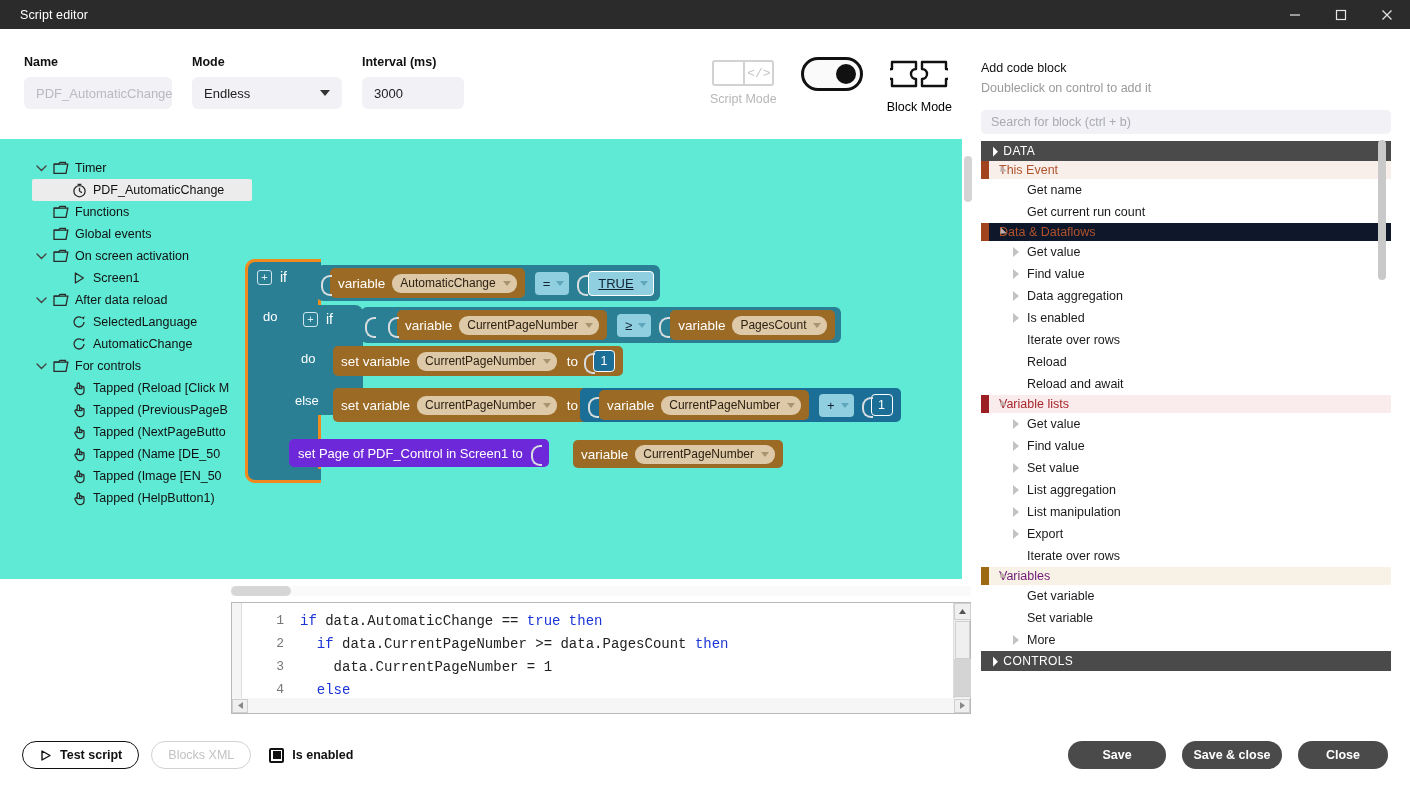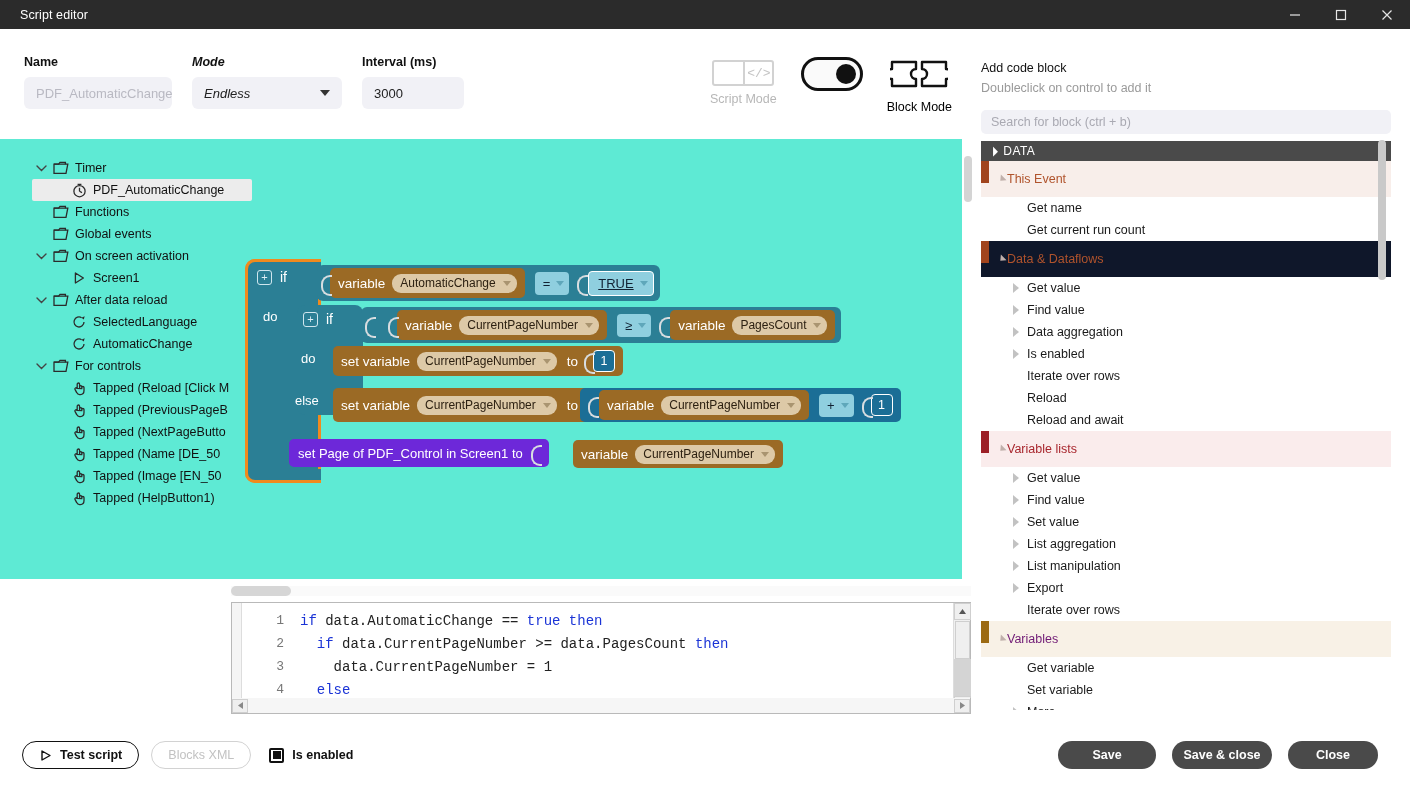--- a/index.html
+++ b/index.html
@@ -37,21 +37,21 @@
     display: flex; align-items: center; padding: 0 12px;
     font-size: 13px; color: #222;
   }
   .input-pill.placeholder { color: #b9b9c2; }
   .input-pill.select { justify-content: space-between; }
   .chev {
     width: 0; height: 0; border-left: 5px solid transparent; border-right: 5px solid transparent;
     border-top: 6px solid #333;
   }
   #f-name { left: 24px; top: 26px; width: 148px; }
-  #f-mode { left: 192px; top: 26px; width: 150px; font-style: italic; }
+  #f-mode { left: 192px; top: 26px; width: 150px; }
   #f-interval { left: 362px; top: 26px; width: 102px; }
 
   
   .modecluster { position: absolute; left: 710px; top: 60px; display: flex; align-items: flex-start; }
   .modeitem { display: flex; flex-direction: column; align-items: center; }
   .modeitem .mlabel { font-size: 12.5px; margin-top: 6px; }
   .mlabel.dim { color: #b7b7b7; }
   .mlabel.on { color: #000; }
   .icon-script {
     width: 62px; height: 26px; border: 2px solid #d2d2d2; border-radius: 3px;
@@ -197,22 +197,22 @@
   .pal-list {
     position: absolute; left: 6px; top: 111px; width: 410px; height: 570px;
     overflow: hidden; border-top: 1px solid transparent;
   }
   .grp-header {
     height: 20px; background: #4a4a4a; color: #fff; font-size: 12px;
     display: flex; align-items: center; padding-left: 8px; letter-spacing: .4px;
   }
   .grp-caret { margin-right: 7px; font-size: 9px; }
   .sub-header {
-    height: 36px; display: flex; align-items: center; font-size: 12.5px;
-    position: relative; padding-left: 26px;
+    height: 18px; display: flex; align-items: center; font-size: 12.5px;
+    position: relative; padding-left: 18px;
   }
   .sub-header .bar { position: absolute; left: 0; top: 0; width: 8px; height: 22px; }
   .sub-caret {
     position: absolute; left: 16px; top: 50%; transform: translateY(-50%);
     width: 0; height: 0; border-left: 5px solid transparent; border-right: 5px solid transparent;
     border-top: 6px solid #b6aba7;
   }
   .leaf {
     height: 22px; display: flex; align-items: center; font-size: 12.5px; color: #1a1a1a;
     padding-left: 46px; position: relative; background: #fff;
@@ -766,18 +766,18 @@
     <div class="pillbtn dim" style="margin-left:12px;">
       <span>Blocks XML</span>
     </div>
     <div style="display:flex; align-items:center; margin-left:18px;">
       <span class="chk">
           <span class="fill"></span>
         </span>
       <span style="font-size:12.5px; font-weight:700; color:#111;">Is enabled</span>
     </div>
   </div>
-  <div style="position:absolute; right:32px; top:12px; display:flex; align-items:center; gap:16px;">
+  <div style="position:absolute; right:22px; top:12px; display:flex; align-items:center; gap:16px;">
     <div class="darkbtn" style="width:98px;">Save</div>
     <div class="darkbtn" style="width:100px;">Save &amp; close</div>
     <div class="darkbtn" style="width:90px;">Close</div>
   </div>
 </div>
 
 </body></html>

